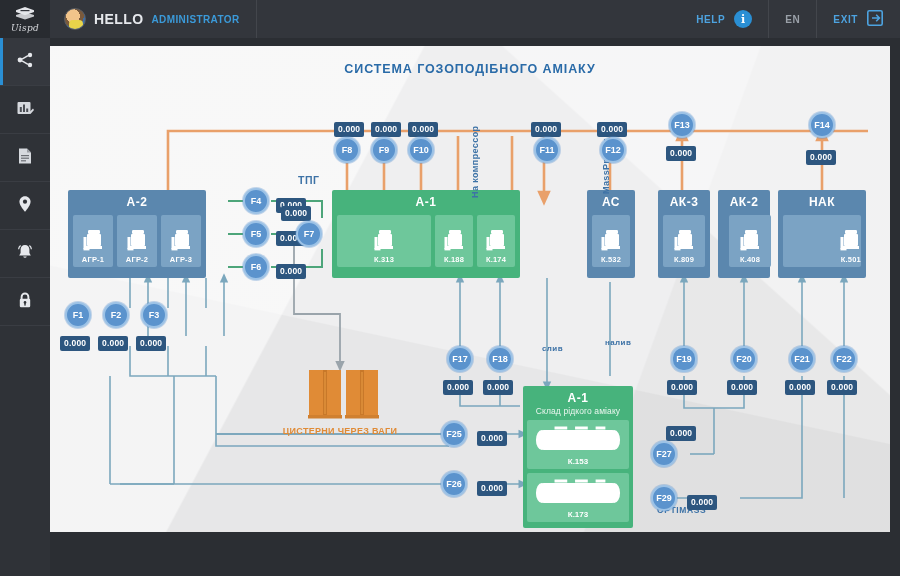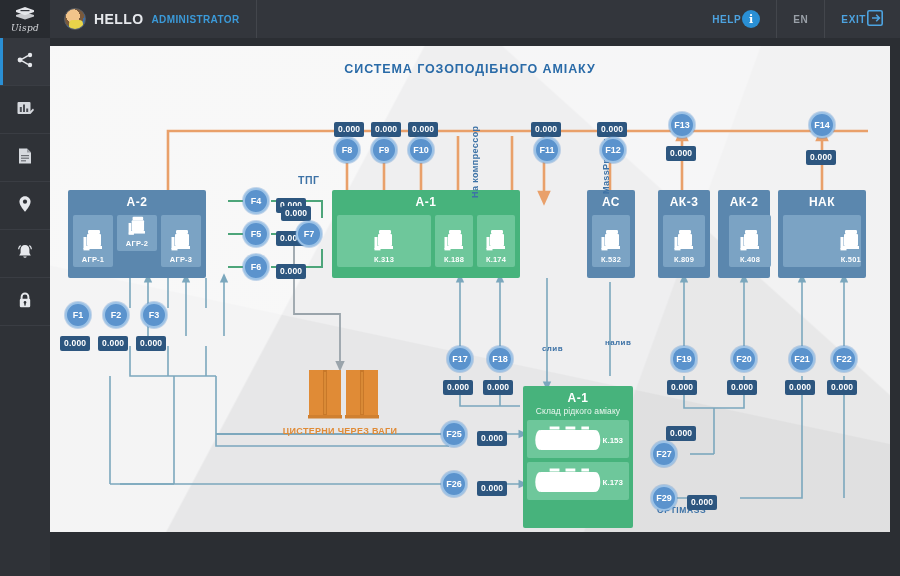--- a/index.html
+++ b/index.html
@@ -44,21 +44,21 @@
   .hello { font-size:14px; font-weight:bold; color:#e6e8ec; letter-spacing:.4px; }
   .admin { font-size:10px; font-weight:bold; color:#3b9ad9; letter-spacing:.4px; }
   .hdr-mail {
     display:flex; align-items:center; gap:9px; padding:0 18px;
     border-right:1px solid #43464c; height:38px;
   }
   .mail-count { font-size:10px; color:#c9ccd2; font-weight:bold; }
   .hdr-spacer { flex:1 1 auto; }
   .hdr-right { display:flex; align-items:stretch; height:38px; }
   .hdr-item {
-    display:flex; align-items:center; gap:1px; padding:0 16px;
+    display:flex; align-items:center; gap:9px; padding:0 16px;
     height:38px; font-size:10px; font-weight:bold; color:#4da3e0; letter-spacing:.6px;
   }
   .hdr-item.sep { border-left:1px solid #43464c; }
   .hdr-item.lang { color:#9aa0a8; }
   .info-circle {
     width:18px; height:18px; border-radius:50%; background:#2a8fd4;
     color:#fff; font-size:11px; font-weight:bold; font-family:"DejaVu Serif",serif;
     display:flex; align-items:center; justify-content:center;
   }
 
@@ -112,21 +112,21 @@
     border-radius:2px; display:flex; flex-direction:column;
     align-items:center; justify-content:flex-end; padding-bottom:3px;
   }
   .cell-blue { background:#7ba3c4; }
   .cell-green { background:#6ec79b; }
   .cell-label { font-size:7.5px; font-weight:bold; color:#fff; letter-spacing:.2px; margin-top:1px; }
   .tank-icon { width:22px; height:26px; }
 
   
   .htank {
-    background:#6ec79b; border-radius:2px; display:flex; flex-direction:row;
+    background:#6ec79b; border-radius:2px; display:flex; flex-direction:column;
     align-items:center; justify-content:center; padding:5px 6px 3px;
   }
   .htank-shape { width:100%; height:30px; }
   .htank-label { font-size:8px; font-weight:bold; color:#fff; margin-top:2px; }
 
   
   .sensor {
     width:26px; height:26px; border-radius:50%;
     background:#5b93cd; border:2px solid #9cc2e6;
     display:flex; align-items:center; justify-content:center;
@@ -385,21 +385,21 @@
       <div class="cell cell-blue" style="width:40px;height:52px;">
         <svg class="tank-icon" viewBox="0 0 22 26">
           <rect x="6" y="2" width="12" height="4" rx="1.2" fill="#fff"></rect>
           <rect x="5" y="6" width="14" height="12" rx="1" fill="#fff"></rect>
           <path d="M4 18 h16 v3 h-16 z" fill="#fff"></path>
           <rect x="1.5" y="9" width="3" height="12" fill="#fff"></rect>
           <rect x="1.5" y="20" width="6" height="2.4" fill="#fff"></rect>
         </svg>
         <span class="cell-label">АГР-1</span>
       </div>
-      <div class="cell cell-blue" style="width:40px;height:36px;">
+      <div class="cell cell-blue" style="width:40px;height:52px;">
         <svg class="tank-icon" viewBox="0 0 22 26">
           <rect x="6" y="2" width="12" height="4" rx="1.2" fill="#fff"></rect>
           <rect x="5" y="6" width="14" height="12" rx="1" fill="#fff"></rect>
           <path d="M4 18 h16 v3 h-16 z" fill="#fff"></path>
           <rect x="1.5" y="9" width="3" height="12" fill="#fff"></rect>
           <rect x="1.5" y="20" width="6" height="2.4" fill="#fff"></rect>
         </svg>
         <span class="cell-label">АГР-2</span>
       </div>
       <div class="cell cell-blue" style="width:40px;height:52px;">

